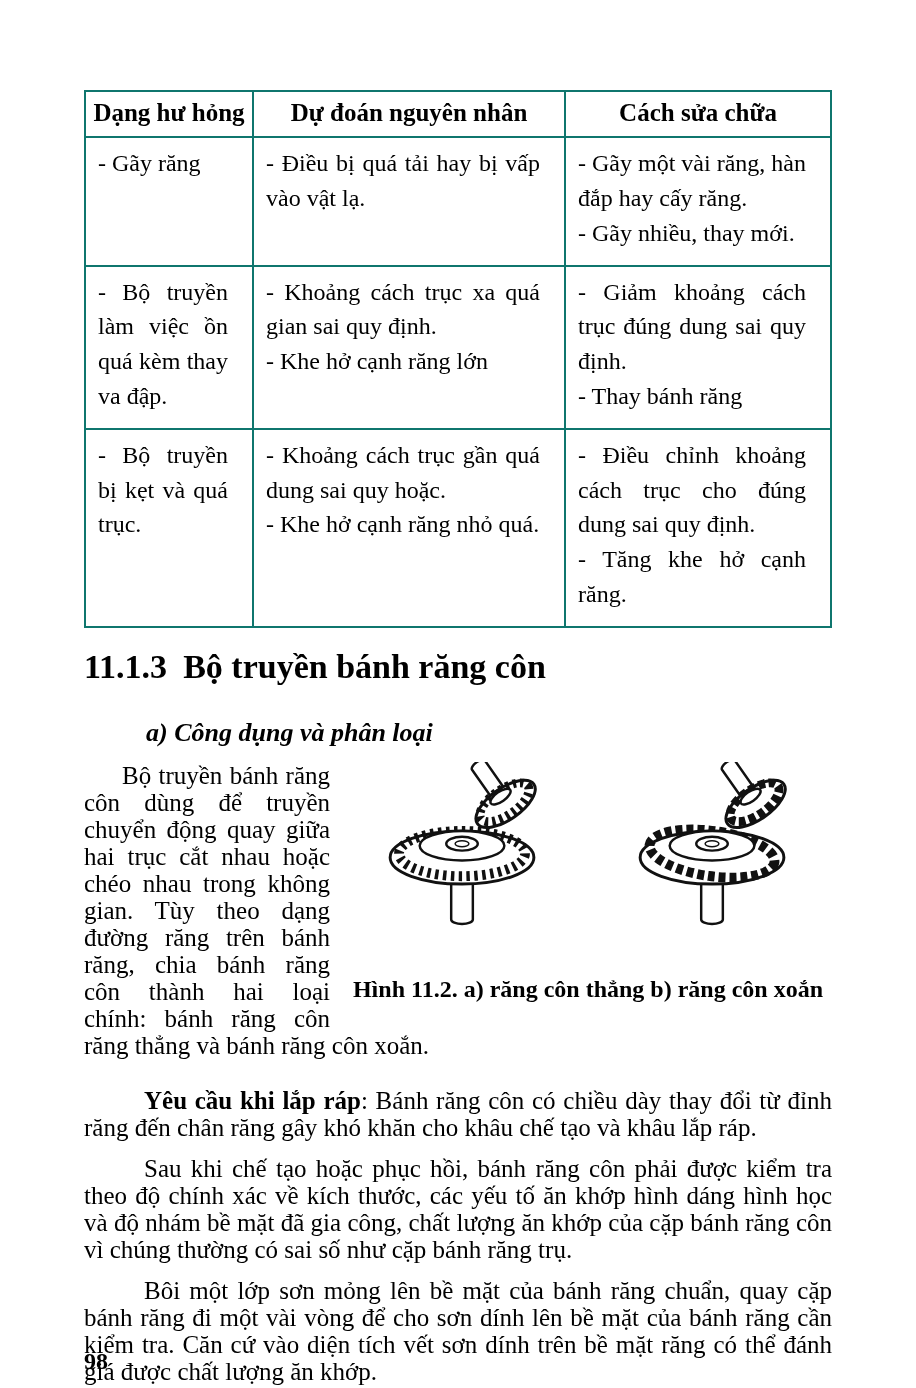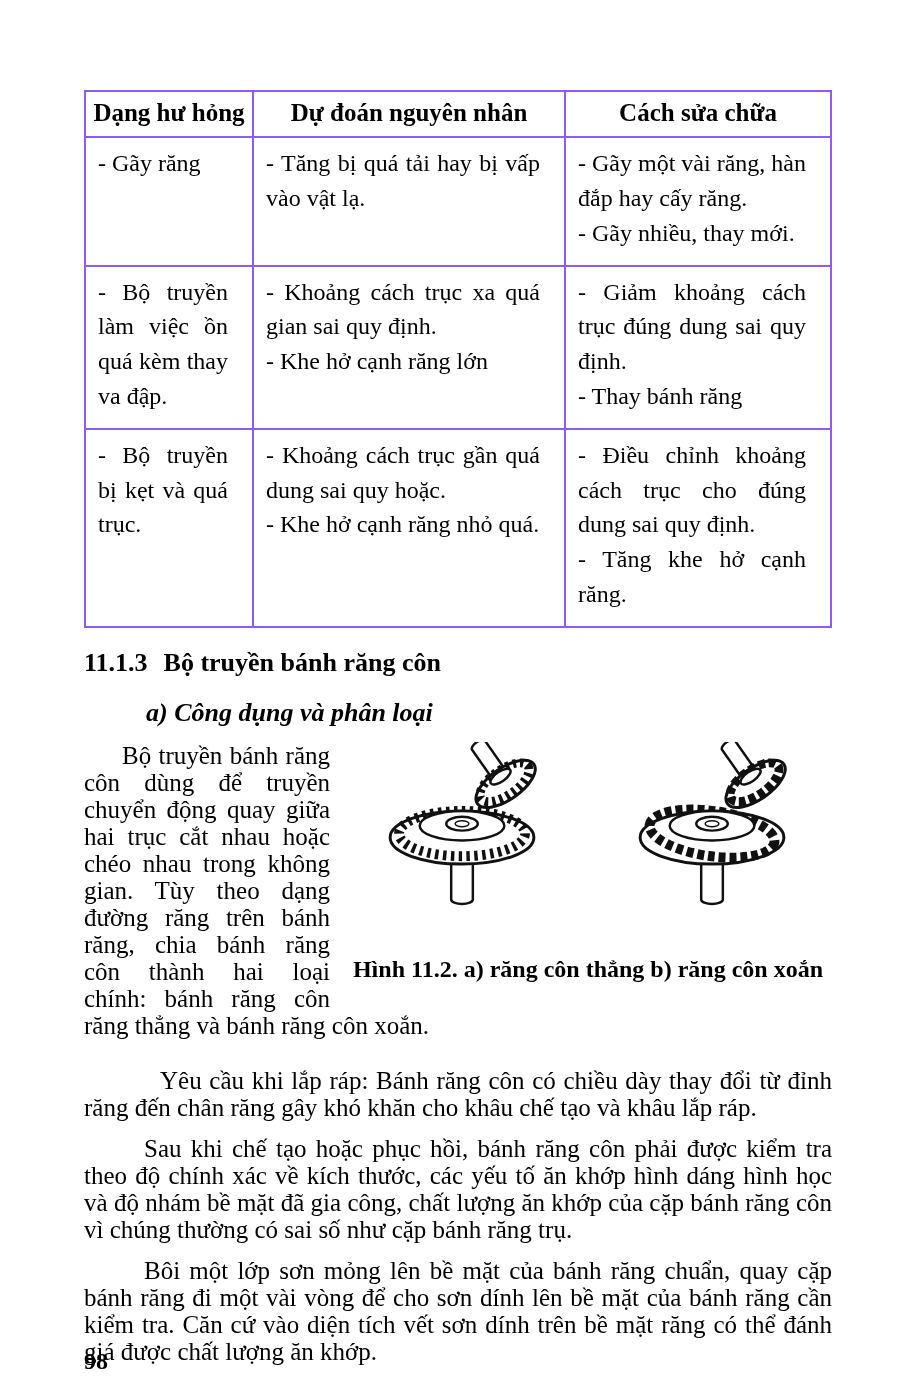--- a/index.html
+++ b/index.html
@@ -9,39 +9,39 @@
     width: 916px; height: 1388px;
     background: #ffffff; color: #000;
     font-family: "Liberation Serif", serif;
     position: relative; overflow: hidden;
   }
   .page { padding: 90px 84px 0 84px; }
 
   
   table.damage { border-collapse: collapse; width: 100%; table-layout: fixed; }
   table.damage th, table.damage td {
-    border: 2px solid #8b5cf6;
+    border: 2px solid #0f766e;
     font-size: 24px; line-height: 1.45;
     vertical-align: top;
   }
   table.damage th {
     font-weight: bold; text-align: center;
     padding: 3px 4px 5px 4px; font-size: 25px;
   }
   table.damage td {
     padding: 8px 24px 14px 12px;
     text-align: justify;
     white-space: pre-line;
   }
 
   
-  .sec-heading { margin: 20px 0 0 0; font-size: 26px; font-weight: bold; }
+  .sec-heading { margin: 20px 0 0 0; font-size: 34px; font-weight: bold; }
   .sec-heading .num { margin-right: 16px; }
   .sub-heading {
-    margin: 20px 0 0 62px; font-size: 26px;
+    margin: 32px 0 0 62px; font-size: 26px;
     font-weight: bold; font-style: italic;
   }
 
   
   p.body-par {
     font-size: 25px; line-height: 27px;
     text-align: justify; margin: 14px 0 14px 0;
     text-indent: 60px;
   }
   .intro-wrap { margin-top: 14px; overflow: hidden; }
@@ -51,21 +51,21 @@
   figure.gears {
     float: right; width: 488px;
     margin: 0 0 2px 14px; padding: 0;
     text-align: center;
   }
   .gear-row { display: flex; justify-content: space-between; padding: 0 4px; }
   figcaption {
     font-size: 24px; font-weight: bold;
     margin-top: 20px; line-height: 1.25; text-align: center;
   }
-  .lead-bold { font-weight: normal; margin-left: 16px; }
+  .lead-bold { font-weight: bold; }
 
   .page-number {
     position: absolute; left: 84px; top: 1348px;
     font-size: 24px; font-weight: bold;
   }
 </style>
 </head>
 <body>
 
 <div class="page">
@@ -79,21 +79,21 @@
     <thead>
       <tr>
         <th>Dạng hư hỏng</th>
         <th>Dự đoán nguyên nhân</th>
         <th>Cách sửa chữa</th>
       </tr>
     </thead>
     <tbody>
       <tr>
         <td>- Gãy răng</td>
-        <td>- Tăng bị quá tải hay bị vấp vào vật lạ.</td>
+        <td>- Điều bị quá tải hay bị vấp vào vật lạ.</td>
         <td>- Gãy một vài răng, hàn đắp hay cấy răng.
 - Gãy nhiều, thay mới.</td>
       </tr>
       <tr>
         <td>- Bộ truyền làm việc ồn quá kèm thay va đập.</td>
         <td>- Khoảng cách trục xa quá gian sai quy định.
 - Khe hở cạnh răng lớn</td>
         <td>- Giảm khoảng cách trục đúng dung sai quy định.
 - Thay bánh răng</td>
       </tr>

